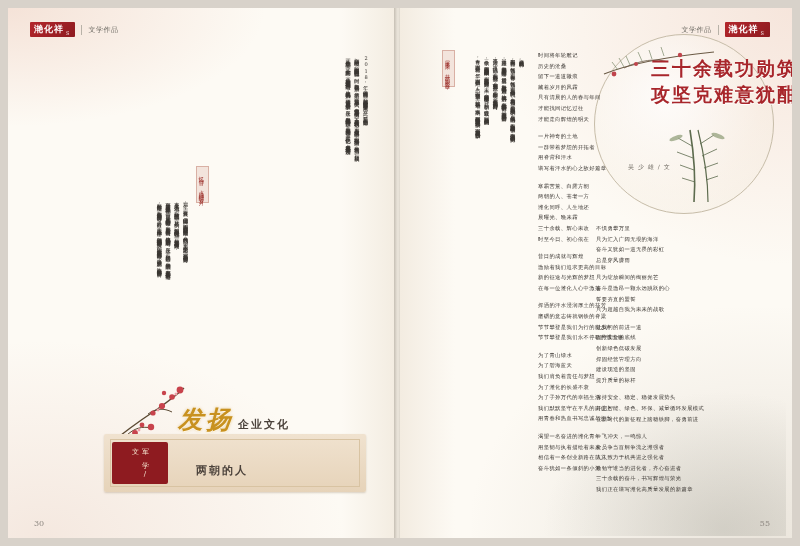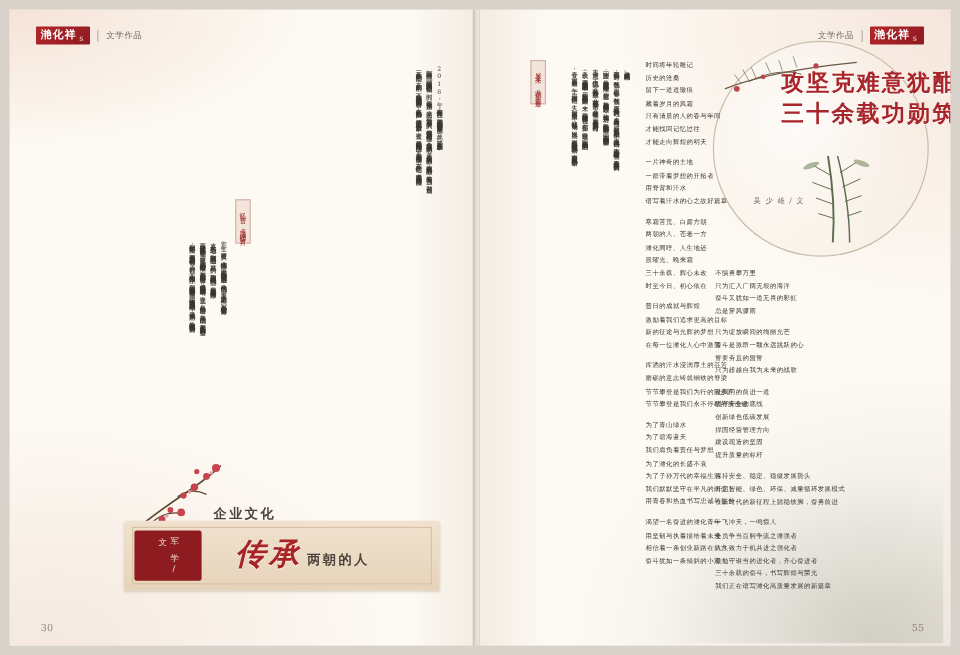--- a/index.html
+++ b/index.html
@@ -239,24 +239,24 @@
           <circle cx="35" cy="46" r="1.4"></circle>
             <circle cx="18" cy="55" r="1.2"></circle>
         </g>
       </svg>
 
       <div class="banner-plate"></div>
       <div class="seal">
         <span>军 学 / 文</span>
       </div>
       <div class="t-line1">
+        <span class="brush">发扬</span>
         <span class="t-sub">企业文化</span>
       </div>
       <div class="t-line2">
-        <span class="brush red">传承</span>
         <span class="t-sub">两朝的人</span>
       </div>
     </div>
 
     <div class="folio l">30</div>
   </div>
 
   <div class="gutter"></div>
 
   <div class="page page-right">
@@ -294,22 +294,22 @@
         </g>
         <g fill="#9aa684" opacity=".8">
           <ellipse cx="82" cy="104" rx="7" ry="2.2" transform="rotate(-20 82 104)"></ellipse>
           <ellipse cx="124" cy="102" rx="7" ry="2.2" transform="rotate(20 124 102)"></ellipse>
         </g>
       </svg>
       <div class="byline">吴 少 雄 / 文</div>
     </div>
 
     <div class="headline">
+      <div>三十余载功勋筑</div>
       <div>攻坚克难意犹酣</div>
-      <div>三十余载功勋筑</div>
     </div>
 
     <div class="vcols" style="left:14px; top:42px; height:462px; width:112px;">
       <p>奋进着彼此的精神。</p>
       <p>我们青春正当时，朝气蓬勃。我们正青春，朝气蓬勃，我们正处在一个伟大的时代，肩负着责任与担当，我们要以更加坚定的步伐、更加饱满的热情，投入到企业的建设与发展中去，为企业的明天贡献自己的力量。</p>
       <p>回望来路，每一步都凝聚着无数人的心血与汗水；展望前程，每一个梦想都值得我们全力以赴。让我们携手共进，在新时代的浪潮中破浪前行，共同书写属于我们的壮丽篇章。</p>
       <p>不畏艰难，不惧挑战。从一砖一瓦到高楼林立，从一片荒芜到繁华兴盛，企业的每一次蜕变，都离不开全体员工的共同努力与付出。</p>
       <p>三十余载，潍化人用智慧和汗水浇灌出累累硕果，用坚守与执着铸就了企业的辉煌。未来，我们将继续秉承优良传统，开拓创新，锐意进取，共同迎接更加灿烂的明天。</p>
       <p>青春，因奋斗而精彩；年华，因拼搏而灿烂。人生，因坚韧而厚重。让我们以奋斗为笔，以汗水为墨，在时代的画卷上描绘出属于潍化人的壮美风景，奋力谱写新时代化工人的崭新华章。</p>
     </div>

